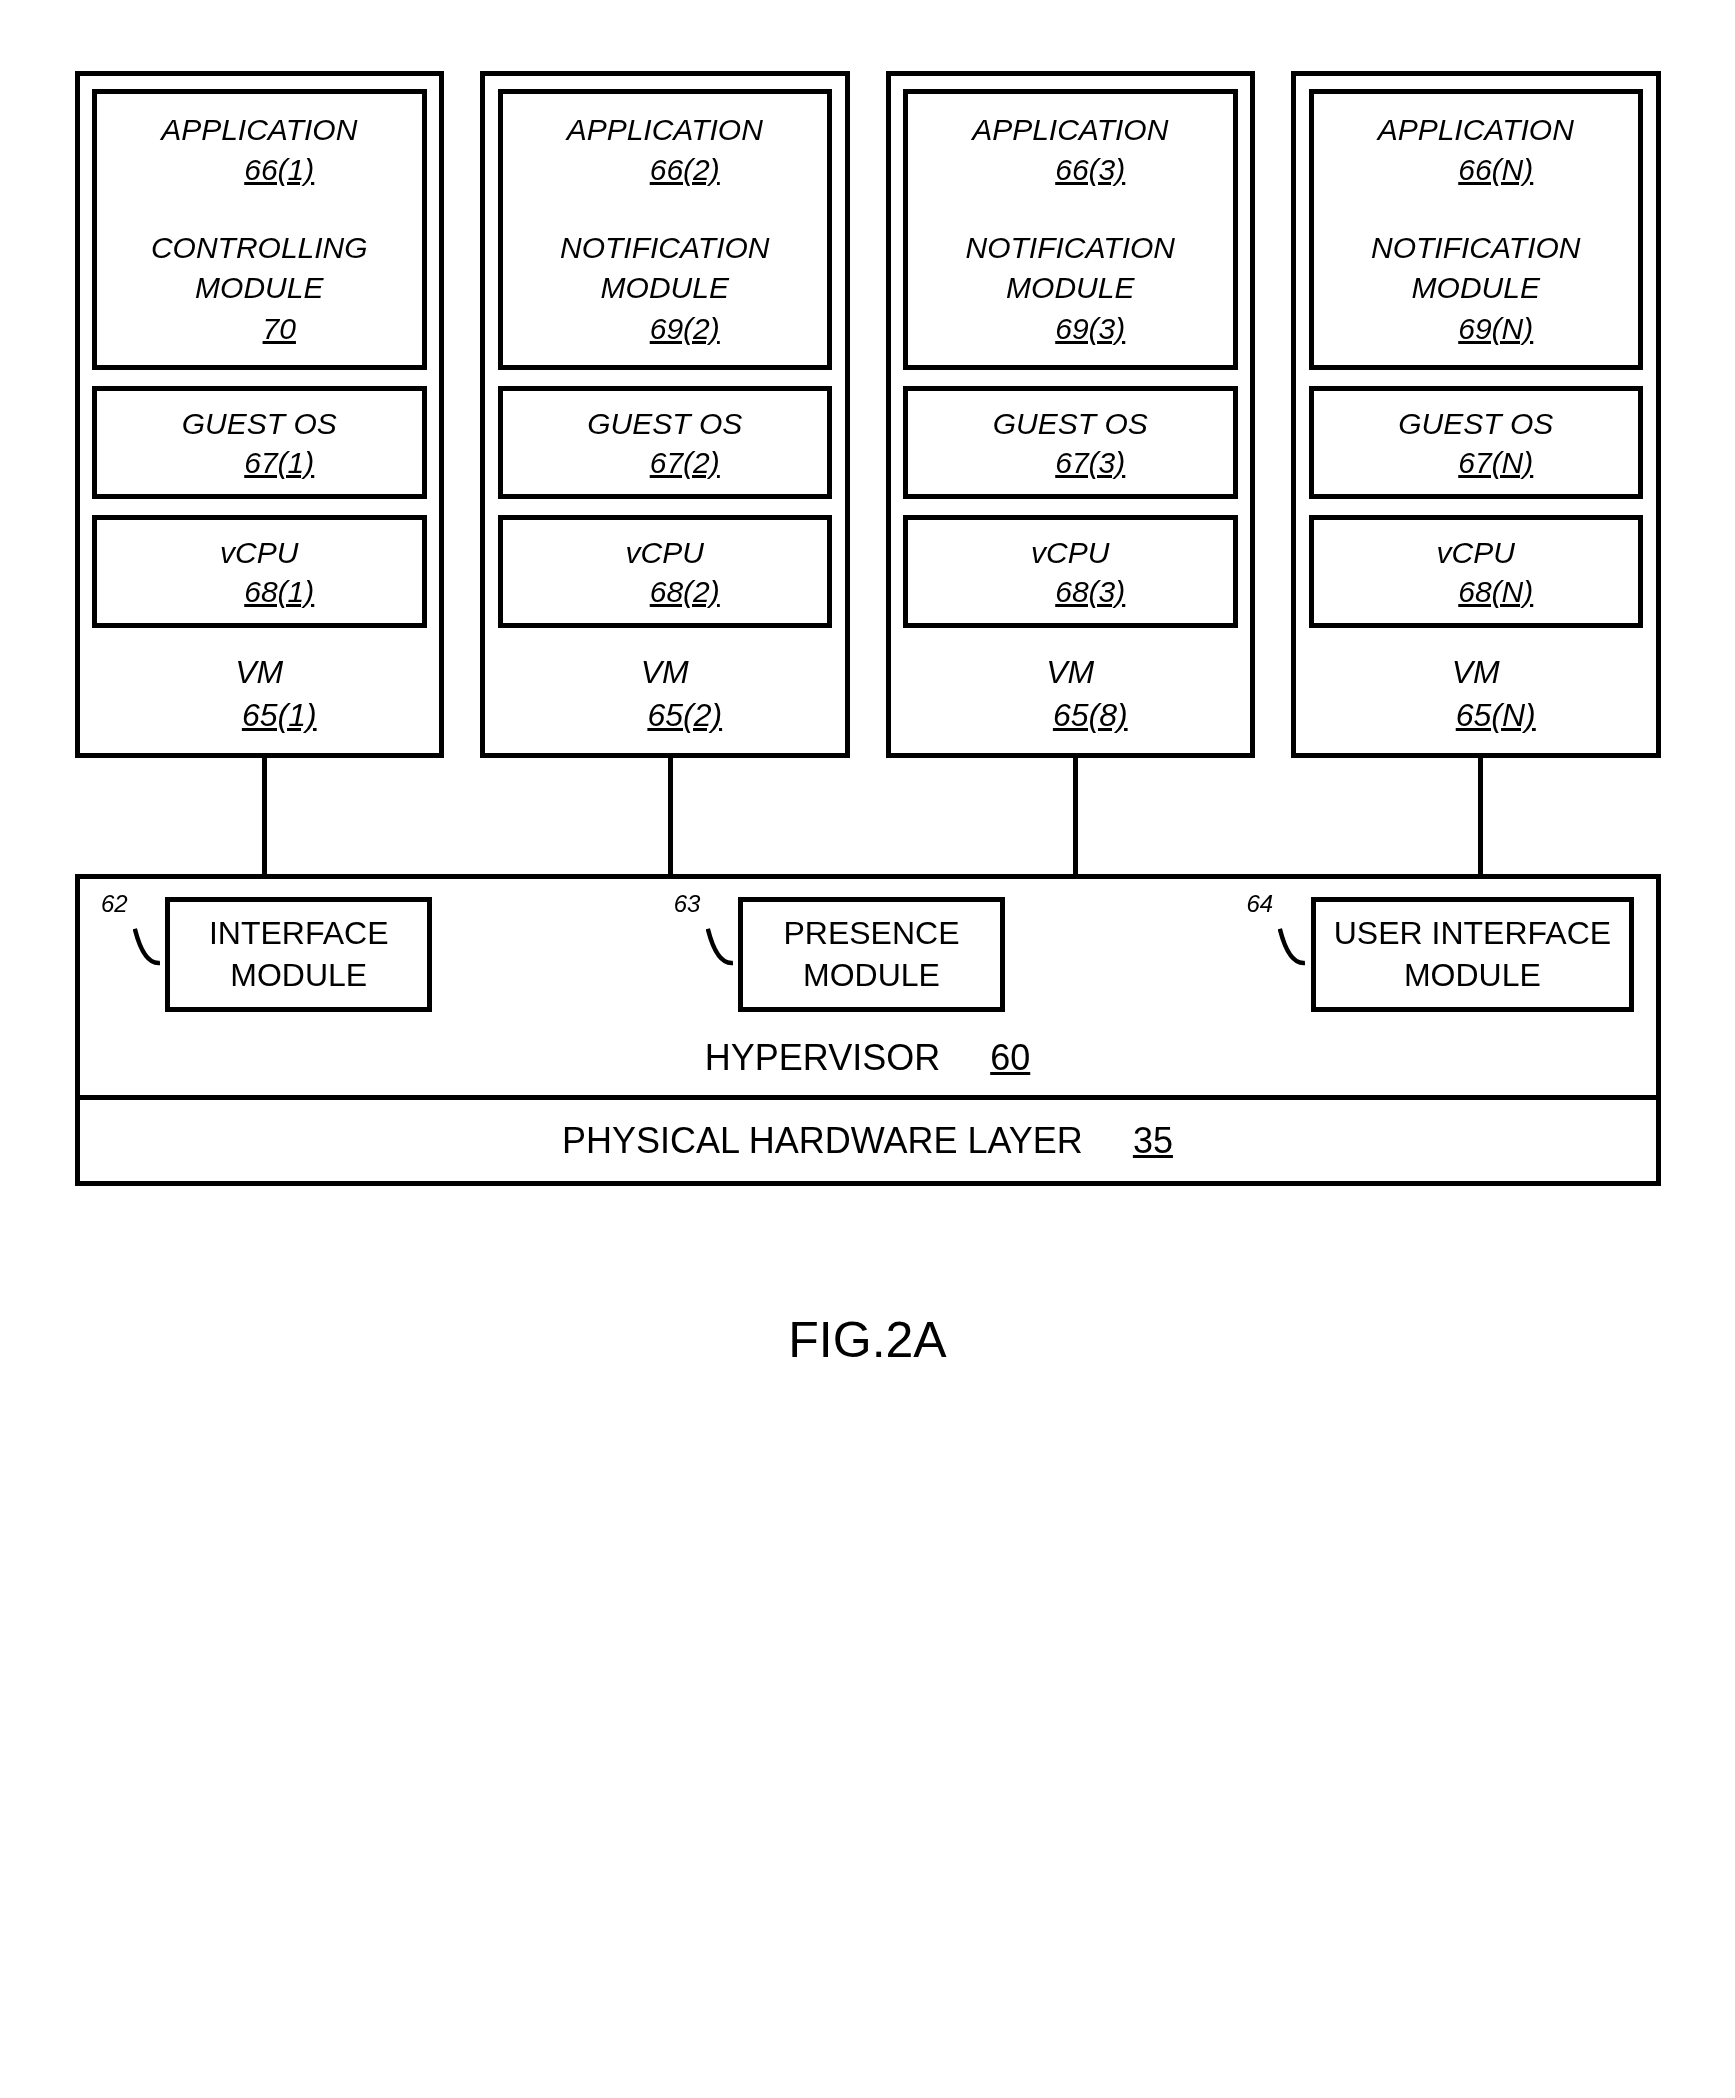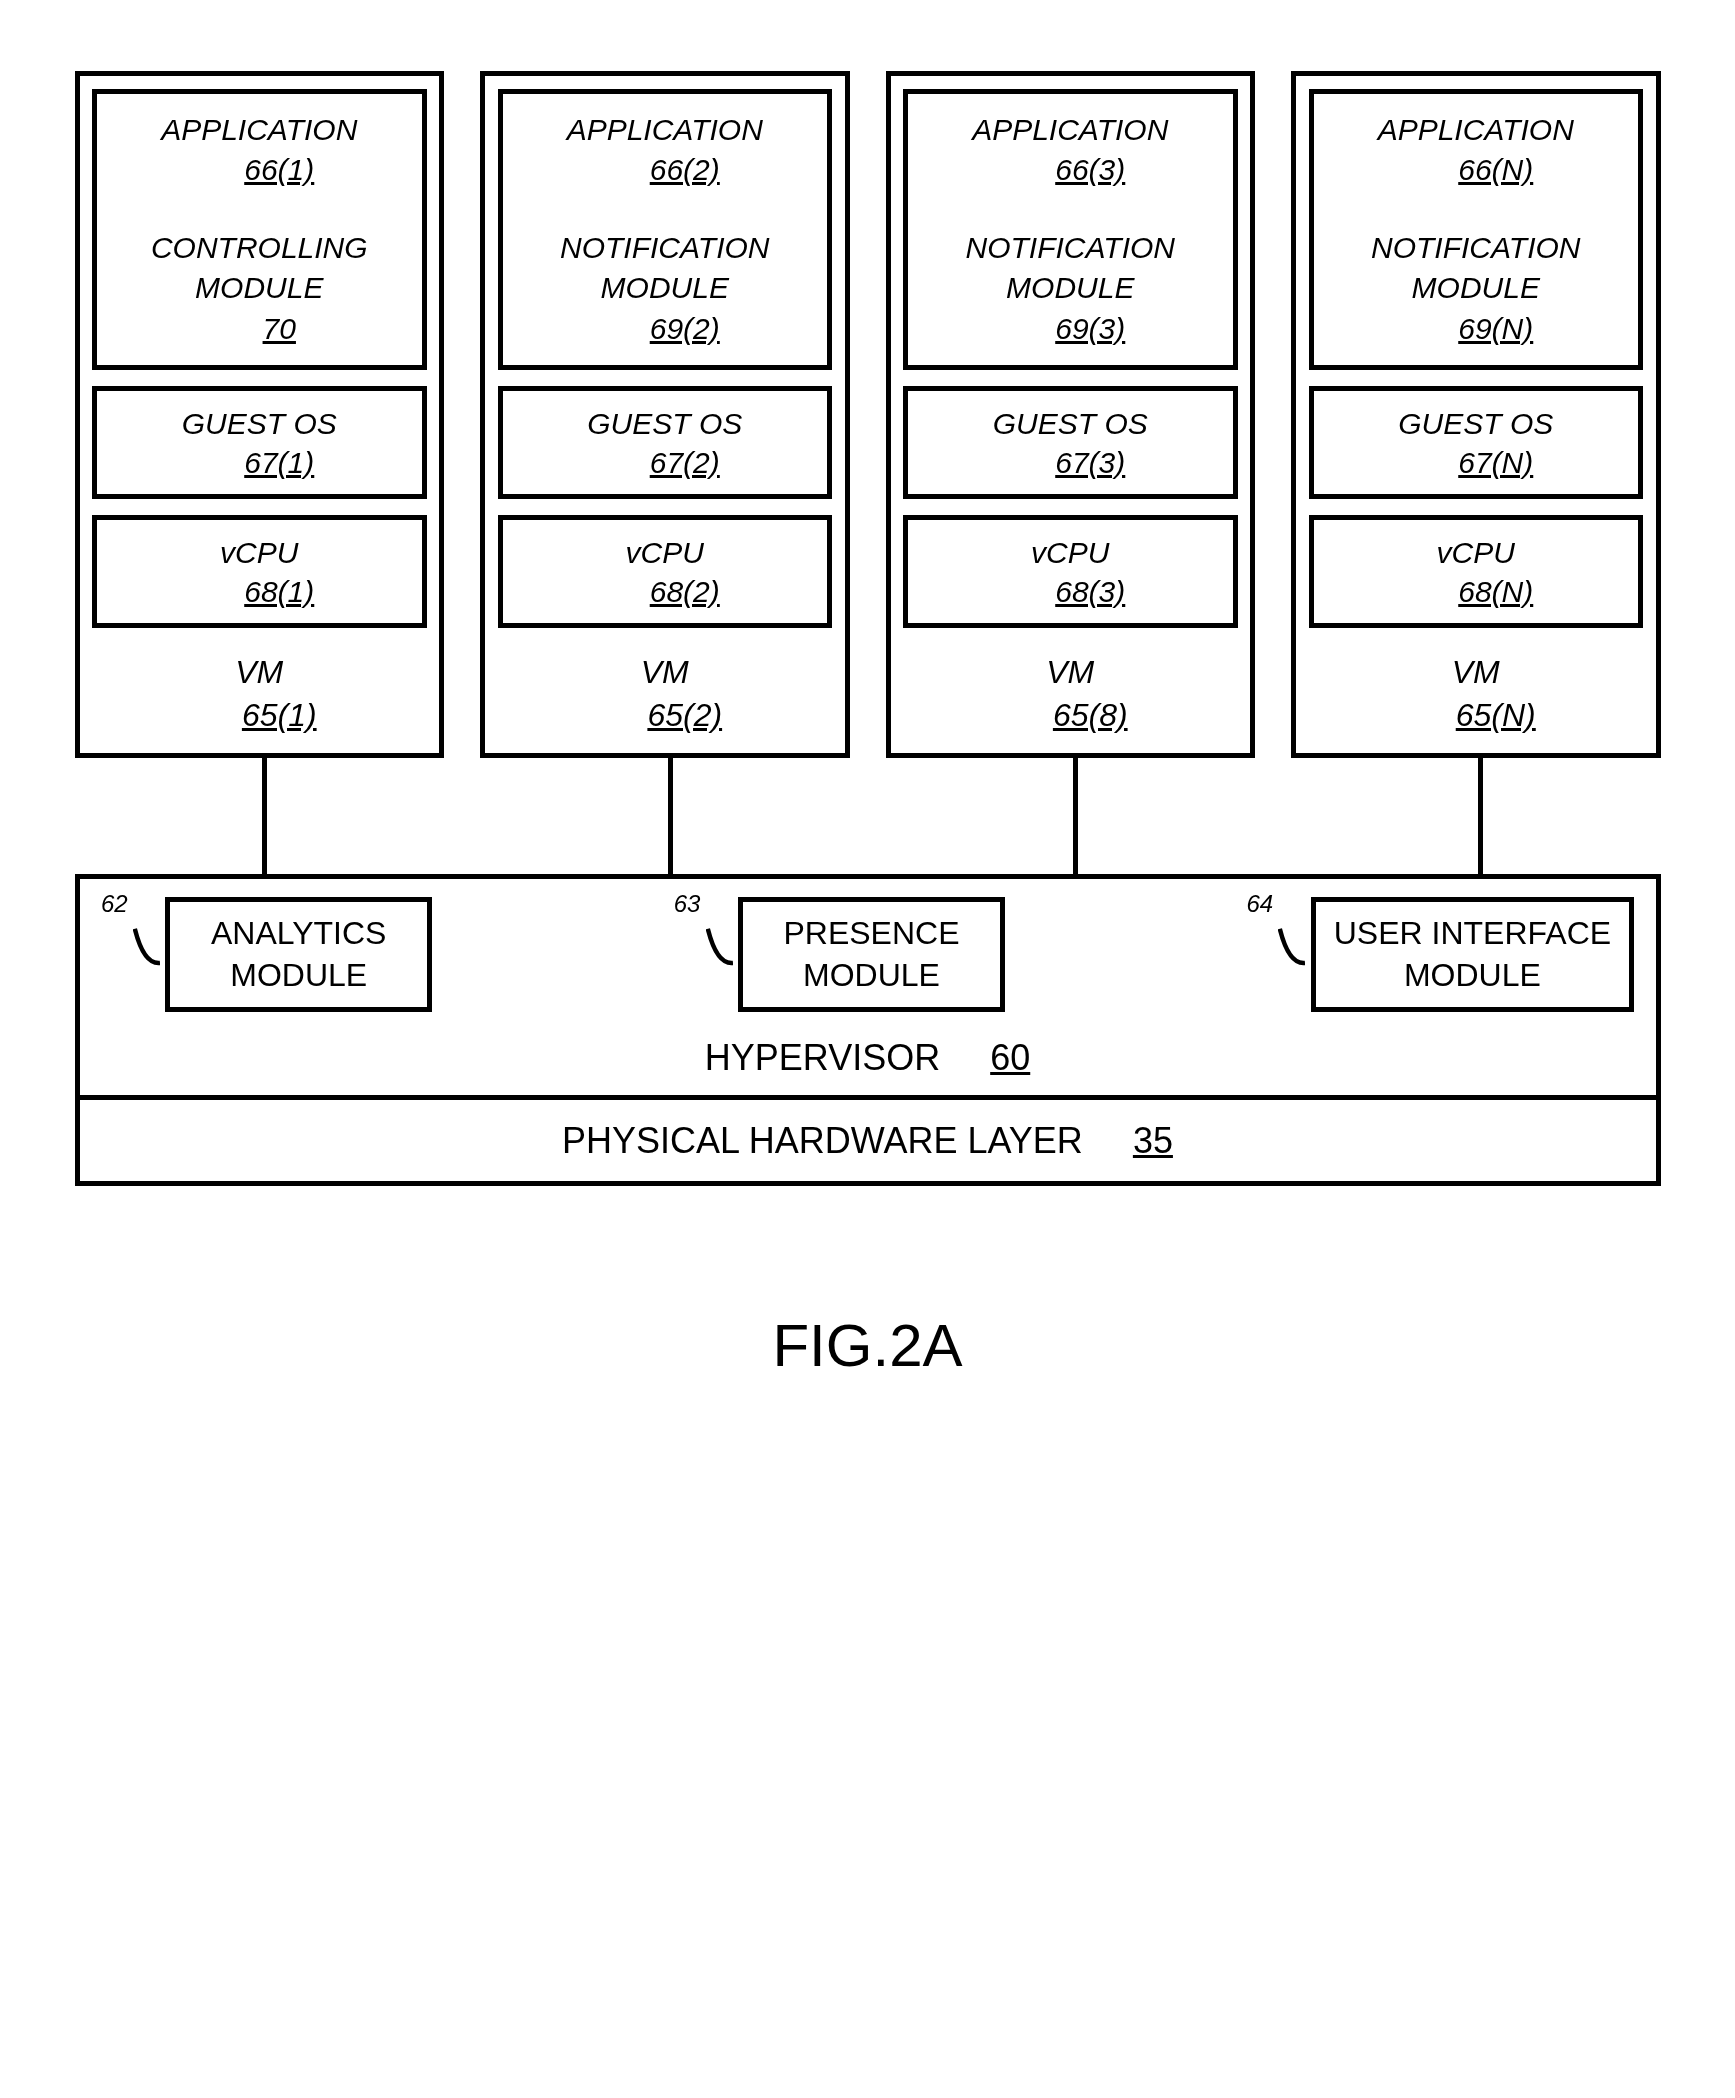--- a/index.html
+++ b/index.html
@@ -110,21 +110,21 @@
   }
   .layer {
     border-bottom: 5.3px solid #000;
     text-align: center;
     font-size: 36px;
     padding: 19.6px 0;
   }
   .layer:last-child { border-bottom: none; }
   .fig {
     text-align: center;
-    font-size: 60px;
+    font-size: 50px;
     margin-top: 125px;
   }
   .two-line { display:block; }
 </style>
 </head>
 <body>
 
 <div class="diagram">
 
   <div class="vm-row">
@@ -236,21 +236,21 @@
       <div class="hv-modules">
 
         <div class="hv-group">
           <span class="hv-num">62</span>
           <span class="hv-tick">
             <svg width="27" height="45" viewBox="0 0 30 50">
                 <path d="M2 2 Q 12 42 30 40" stroke="#000" stroke-width="5" fill="none"></path>
               </svg>
           </span>
           <div class="hv-box">
-            <span class="two-line">ANALYTICS</span>
+            <span class="two-line">INTERFACE</span>
             <span class="two-line">MODULE</span>
           </div>
         </div>
 
         <div class="hv-group">
           <span class="hv-num">63</span>
           <span class="hv-tick">
             <svg width="27" height="45" viewBox="0 0 30 50">
                 <path d="M2 2 Q 12 42 30 40" stroke="#000" stroke-width="5" fill="none"></path>
               </svg>

